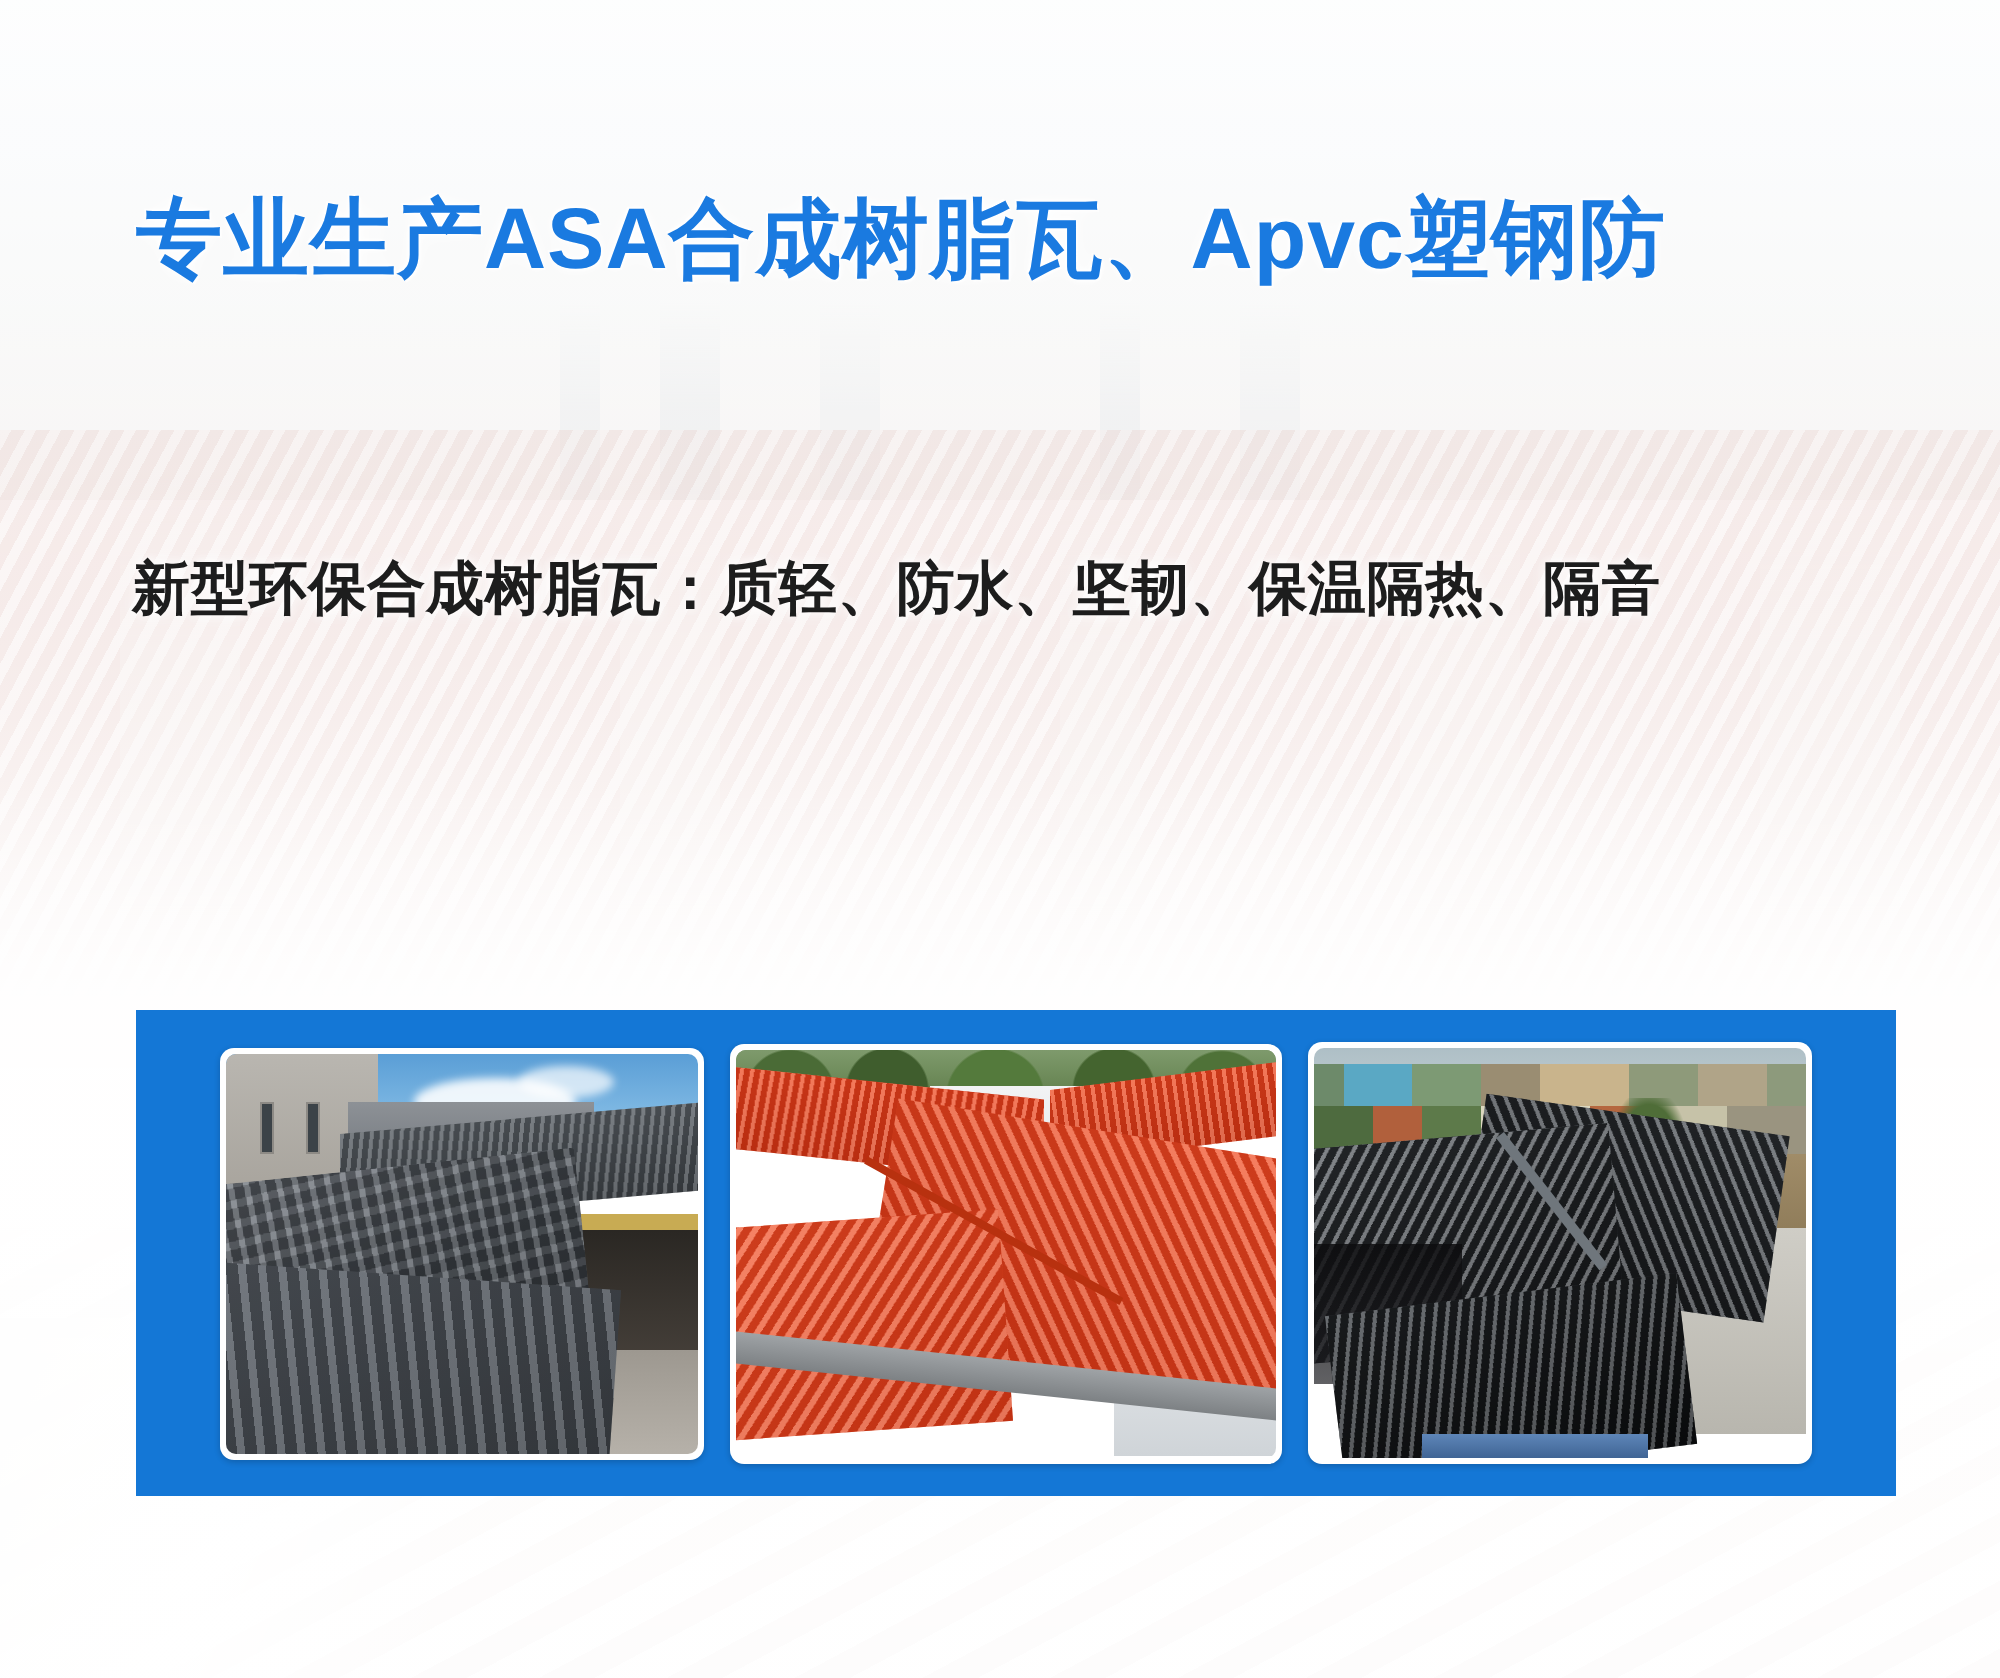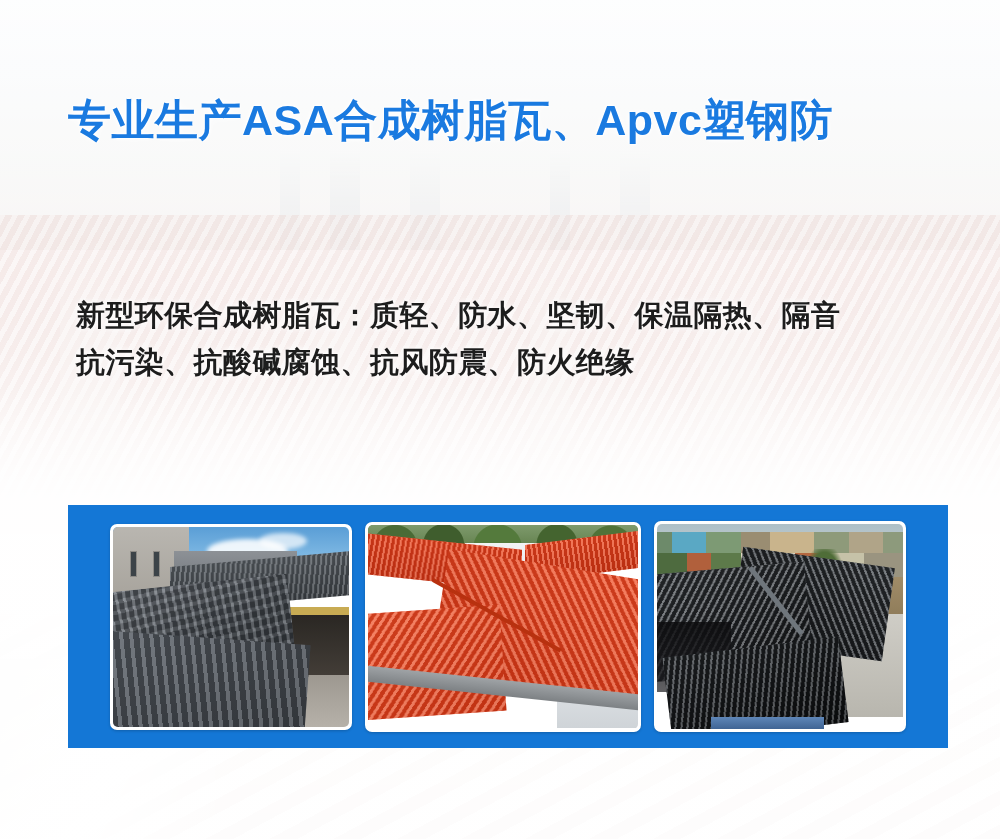--- a/index.html
+++ b/index.html
@@ -132,23 +132,22 @@
     text-shadow:
       0 0 5px rgba(255,255,255,.95),
       0 0 10px rgba(255,255,255,.85),
       1px 1px 0 rgba(255,255,255,.7),
       -1px -1px 0 rgba(255,255,255,.7);
   }
 
   
   .subcopy{
     position:absolute;
-    left:76px; top:272px;
+    left:66px; top:272px;
     width:890px;
-    margin-top:20px;
   }
   .sub-line{
     font-size:29px;
     line-height:47px;
     font-weight:bold;
     color:#1d1d1d;
     letter-spacing:.4px;
     white-space:nowrap;
     text-shadow:
       0 0 5px rgba(255,255,255,.95),
@@ -426,21 +425,20 @@
   </div>
 
   <div class="content">
 
     <div class="headline">
       <div class="headline-line">专业生产ASA合成树脂瓦、Apvc塑钢防</div>
     </div>
 
     <div class="subcopy">
       <div class="sub-line">新型环保合成树脂瓦：质轻、防水、坚韧、保温隔热、隔音</div>
-      <div class="sub-line">抗污染、抗酸碱腐蚀、抗风防震、防火绝缘</div>
     </div>
 
     <div class="gallery">
 
       <div class="photo-frame">
         <div class="photo photo-1" title="灰色ASA合成树脂瓦屋面实景">
           <div class="p1-sky"></div>
           <div class="p1-cloud"></div>
           <div class="p1-cloud2"></div>
           <div class="p1-wallL"></div>

